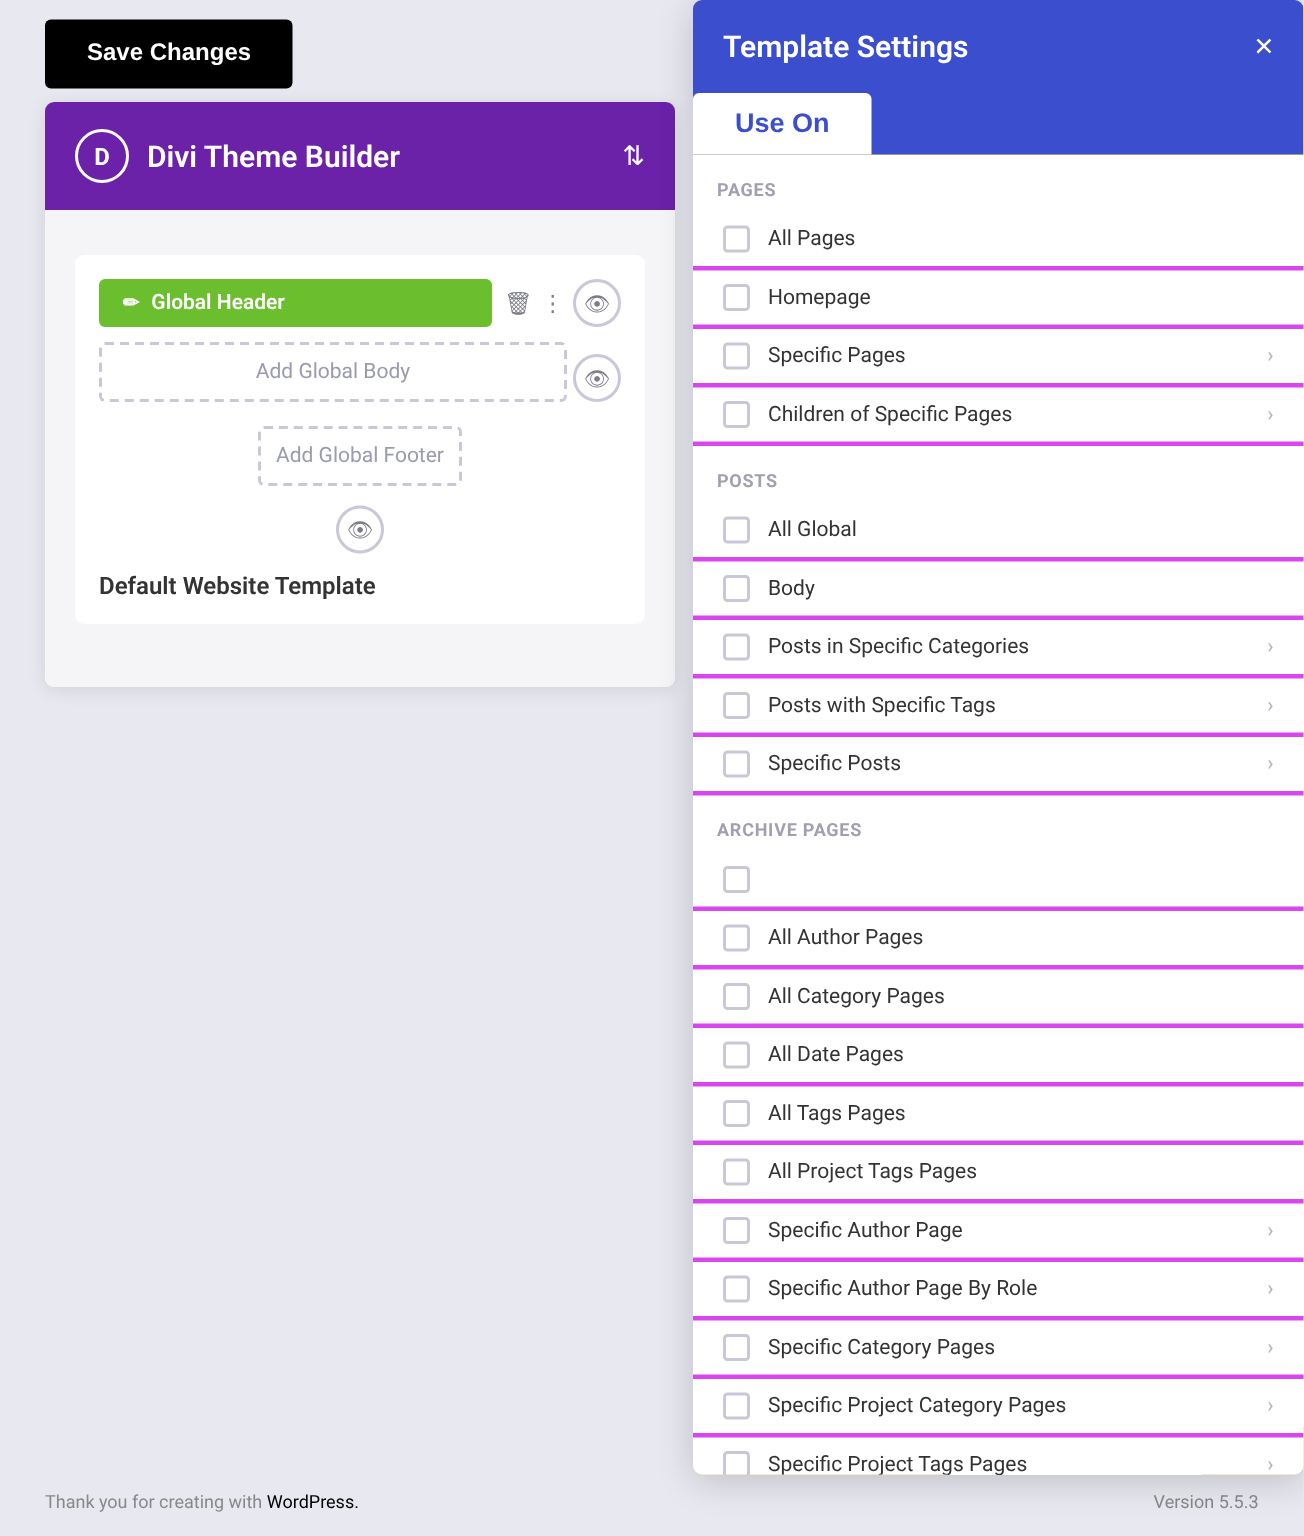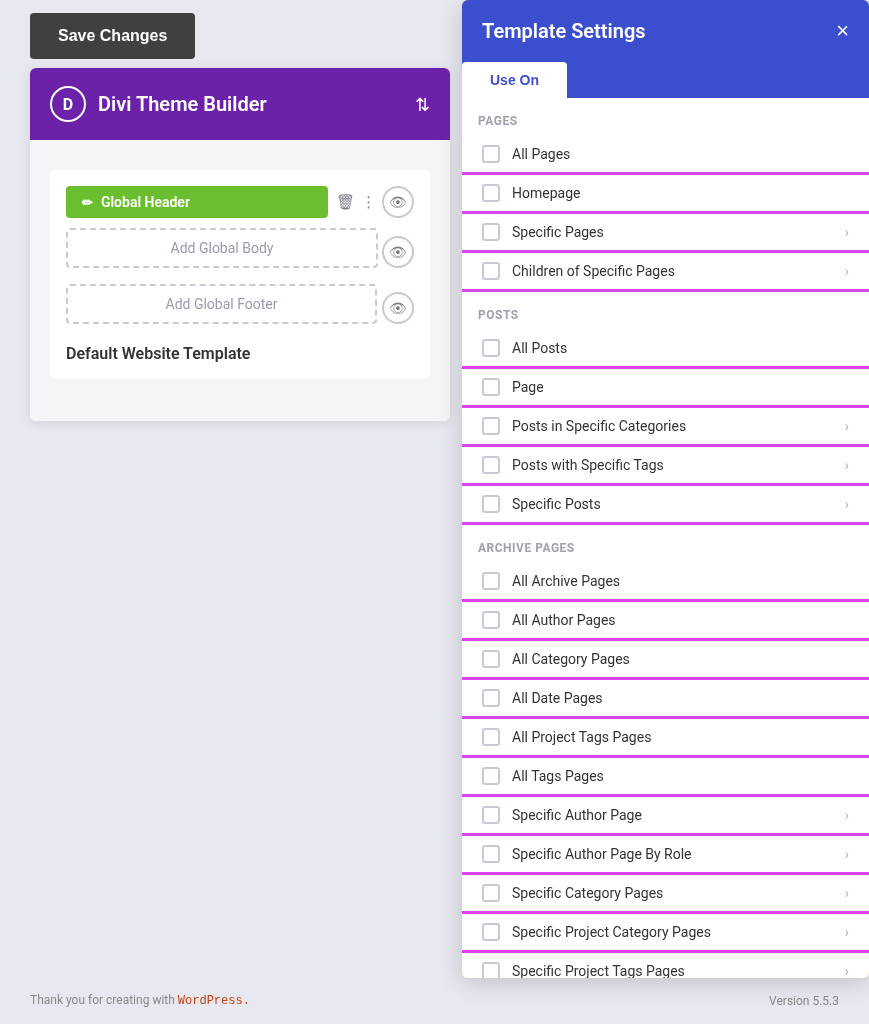--- a/index.html
+++ b/index.html
@@ -10,21 +10,21 @@
       min-height: 1024px;
       position: relative;
       overflow-x: hidden;
     }
 
     
     .save-changes-btn {
       position: absolute;
       top: 13px;
       left: 30px;
-      background: #404040;
+      background: #000000;
       color: white;
       border: none;
       border-radius: 4px;
       padding: 14px 28px;
       font-size: 16px;
       font-weight: 600;
       cursor: pointer;
       z-index: 10;
     }
 
@@ -158,23 +158,22 @@
     
     .footer-text {
       position: absolute;
       bottom: 16px;
       left: 30px;
       font-size: 12px;
       color: #888;
     }
 
     .footer-text a {
-      color: #c2410c;
+      color: #000000;
       text-decoration: none;
-      font-family: Liberation Mono, monospace;
     }
 
     .footer-version {
       position: absolute;
       bottom: 16px;
       right: 30px;
       font-size: 12px;
       color: #888;
     }
 
@@ -214,21 +213,21 @@
     }
 
     
     .modal-tabs {
       display: flex;
       background: #3b4fce;
     }
 
     .modal-tab {
       padding: 10px 28px;
-      font-size: 14px;
+      font-size: 18px;
       font-weight: 600;
       cursor: pointer;
       border: none;
       background: transparent;
       color: rgba(255,255,255,0.7);
     }
 
     .modal-tab.active {
       background: white;
       color: #3b4fce;
@@ -324,21 +323,21 @@
         </div>
       </div>
 
       <div style="display:flex; align-items:center; gap:4px; margin-bottom:8px;">
         <div class="add-row" style="flex:1;">
           <span>Add Global Body</span>
         </div>
         <div class="gh-eye">👁</div>
       </div>
 
-      <div style="display:flex; align-items:center; gap:5px; margin-bottom:12px;">
+      <div style="display:flex; align-items:center; gap:5px; margin-bottom:12px;flex-direction:column;">
         <div class="add-row" style="flex:1;">
           <span>Add Global Footer</span>
         </div>
         <div class="gh-eye">👁</div>
       </div>
 
       <div class="template-name">Default Website Template</div>
     </div>
   </div>
 </div>
@@ -378,25 +377,25 @@
     <div class="list-item">
       <div class="checkbox"></div>
       <span class="item-label">Children of Specific Pages</span>
       <span class="item-arrow">›</span>
     </div>
 
     <div class="section-label">Posts</div>
 
     <div class="list-item">
       <div class="checkbox"></div>
-      <span class="item-label">All Posts</span>
-    </div>
-    <div class="list-item">
-      <div class="checkbox"></div>
-      <span class="item-label">Page</span>
+      <span class="item-label">All Global</span>
+    </div>
+    <div class="list-item">
+      <div class="checkbox"></div>
+      <span class="item-label">Body</span>
     </div>
     <div class="list-item">
       <div class="checkbox"></div>
       <span class="item-label">Posts in Specific Categories</span>
       <span class="item-arrow">›</span>
     </div>
     <div class="list-item">
       <div class="checkbox"></div>
       <span class="item-label">Posts with Specific Tags</span>
       <span class="item-arrow">›</span>
@@ -404,41 +403,40 @@
     <div class="list-item">
       <div class="checkbox"></div>
       <span class="item-label">Specific Posts</span>
       <span class="item-arrow">›</span>
     </div>
 
     <div class="section-label">Archive Pages</div>
 
     <div class="list-item">
       <div class="checkbox"></div>
-      <span class="item-label">All Archive Pages</span>
     </div>
     <div class="list-item">
       <div class="checkbox"></div>
       <span class="item-label">All Author Pages</span>
     </div>
     <div class="list-item">
       <div class="checkbox"></div>
       <span class="item-label">All Category Pages</span>
     </div>
     <div class="list-item">
       <div class="checkbox"></div>
       <span class="item-label">All Date Pages</span>
     </div>
     <div class="list-item">
       <div class="checkbox"></div>
+      <span class="item-label">All Tags Pages</span>
+    </div>
+    <div class="list-item">
+      <div class="checkbox"></div>
       <span class="item-label">All Project Tags Pages</span>
-    </div>
-    <div class="list-item">
-      <div class="checkbox"></div>
-      <span class="item-label">All Tags Pages</span>
     </div>
     <div class="list-item">
       <div class="checkbox"></div>
       <span class="item-label">Specific Author Page</span>
       <span class="item-arrow">›</span>
     </div>
     <div class="list-item">
       <div class="checkbox"></div>
       <span class="item-label">Specific Author Page By Role</span>
       <span class="item-arrow">›</span>

